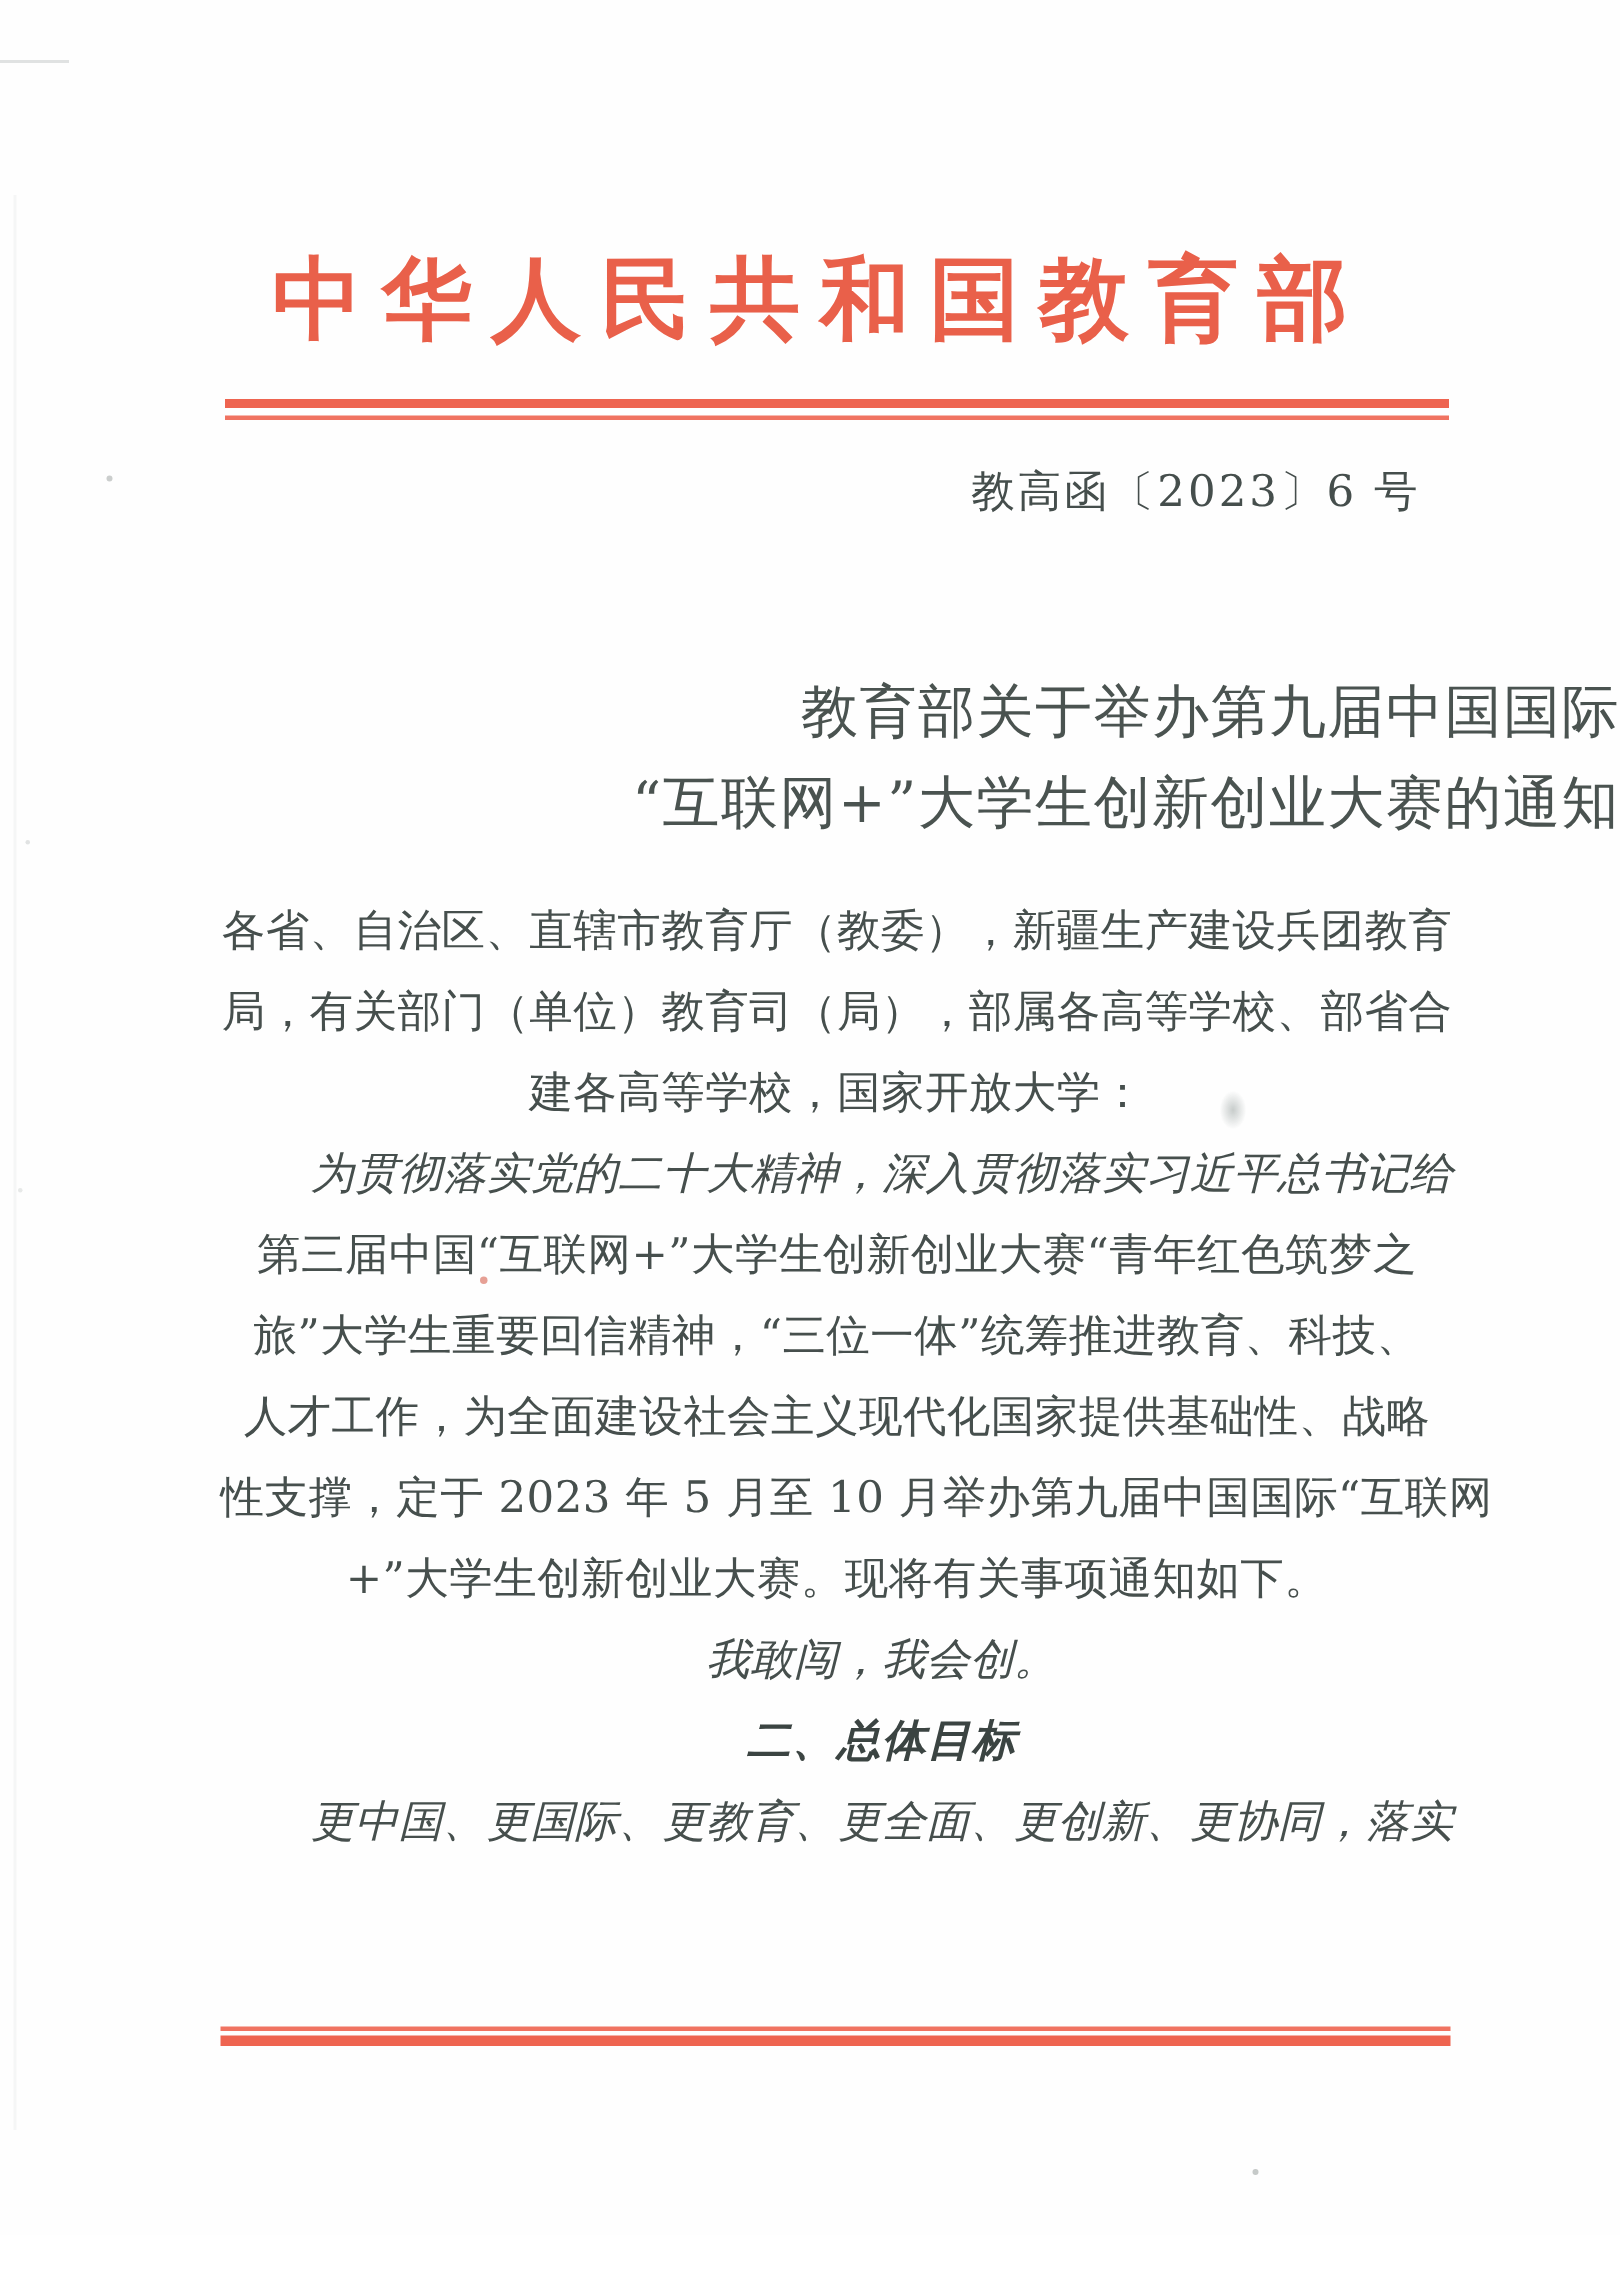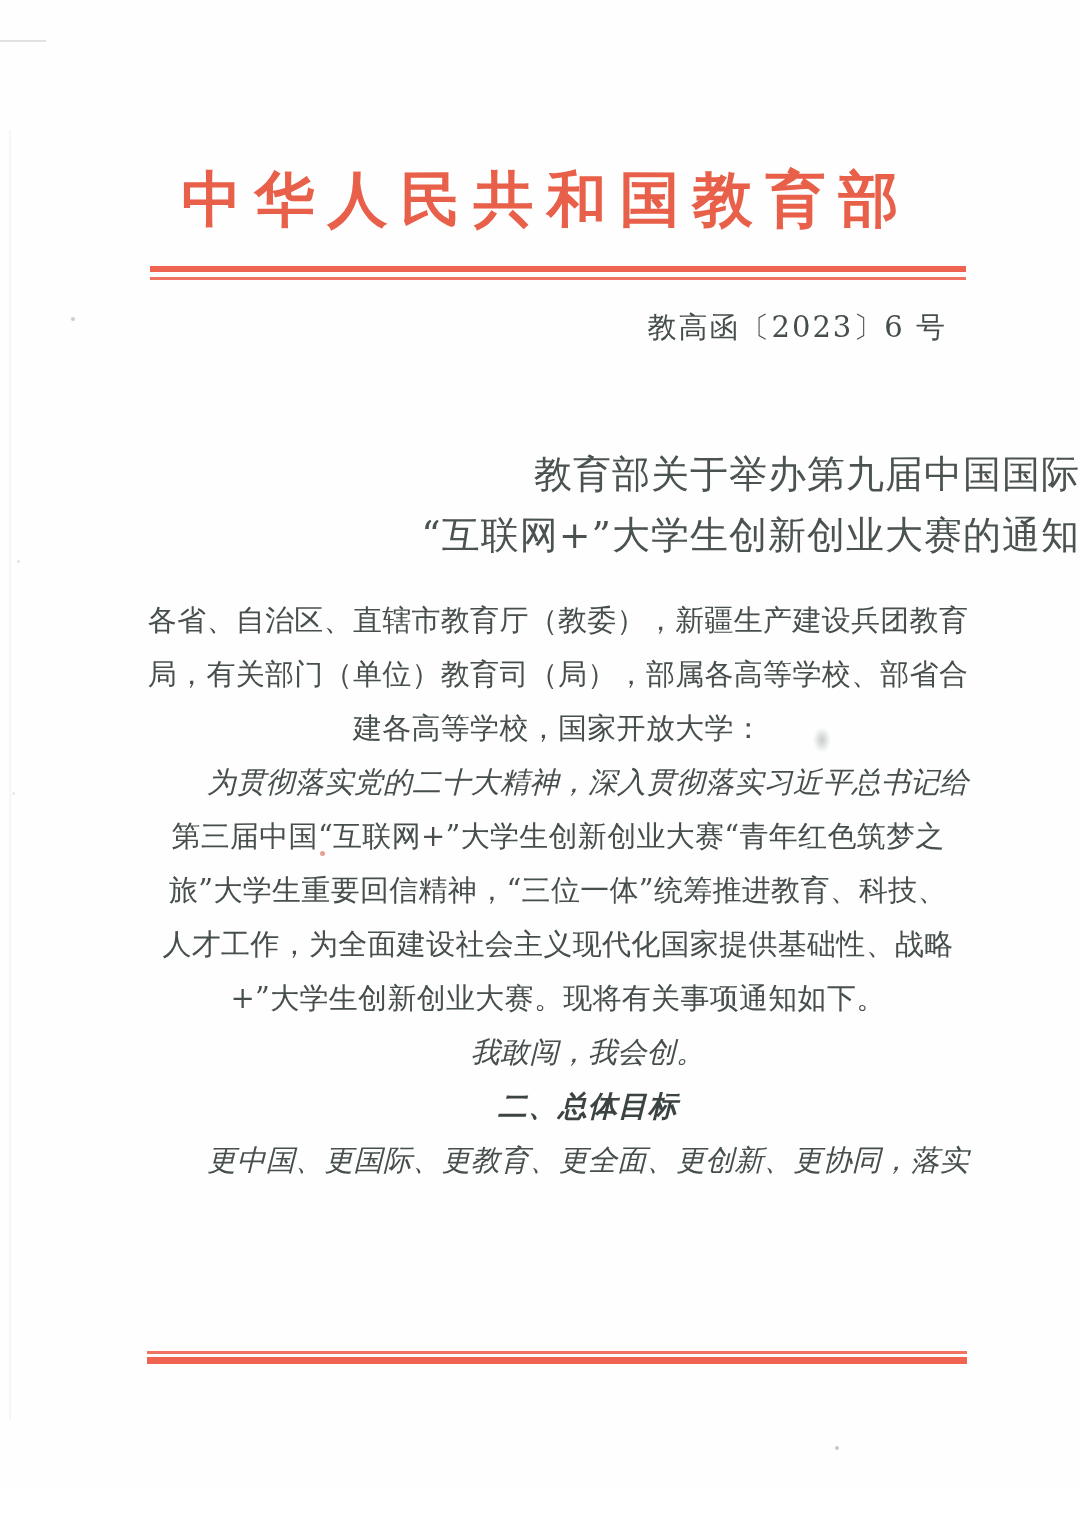--- a/index.html
+++ b/index.html
@@ -146,20 +146,21 @@
   </div>
 
   <div class="doc-body">
     <div class="line">各省、自治区、直辖市教育厅（教委），新疆生产建设兵团教育</div>
     <div class="line">局，有关部门（单位）教育司（局），部属各高等学校、部省合</div>
     <div class="line">建各高等学校，国家开放大学：</div>
     <div class="line indent">为贯彻落实党的二十大精神，深入贯彻落实习近平总书记给</div>
     <div class="line">第三届中国“互联网+”大学生创新创业大赛“青年红色筑梦之</div>
     <div class="line">旅”大学生重要回信精神，“三位一体”统筹推进教育、科技、</div>
     <div class="line">人才工作，为全面建设社会主义现代化国家提供基础性、战略</div>
+    <div class="line">性支撑，定于 2023 年 5 月至 10 月举办第九届中国国际“互联网</div>
     <div class="line">+”大学生创新创业大赛。现将有关事项通知如下。</div>
     <div class="line indent">我敢闯，我会创。</div>
     <div class="line indent heading">二、总体目标</div>
     <div class="line indent">更中国、更国际、更教育、更全面、更创新、更协同，落实</div>
   </div>
 
   <div class="rule rule-bottom">
     <div class="bar thin"></div>
     <div class="bar thick"></div>
   </div>

